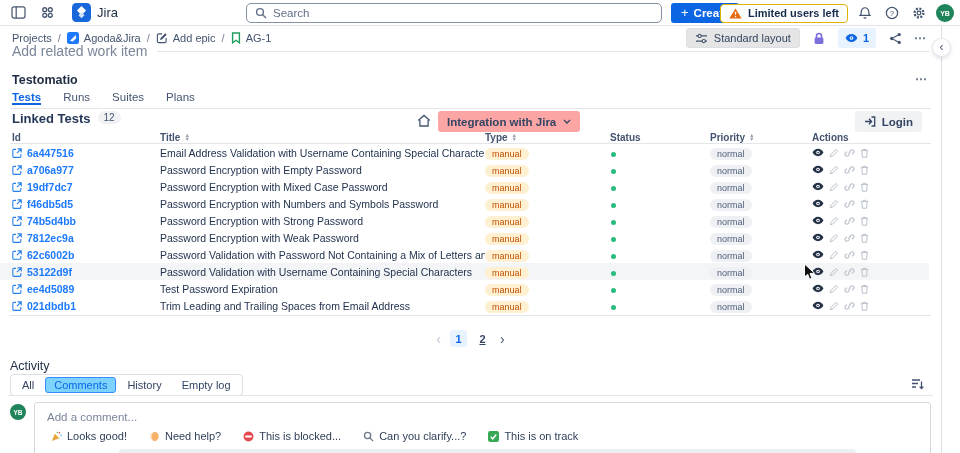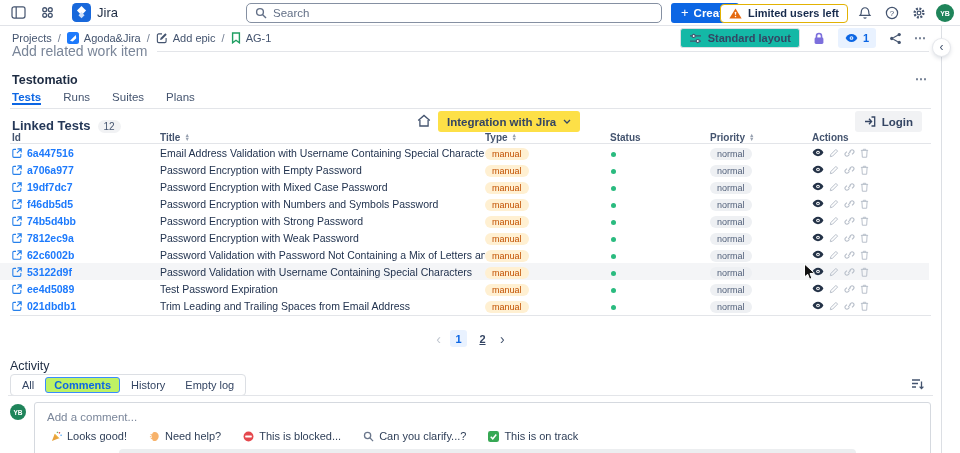--- a/index.html
+++ b/index.html
@@ -30,21 +30,21 @@
   .avatar{width:18px;height:18px;border-radius:50%;background:#1f845a;color:#fff;font-size:7px;font-weight:bold;
           display:flex;align-items:center;justify-content:center;cursor:pointer}
 
   
   .crumb-bar{position:absolute;top:27px;left:0;width:941px;height:22px;display:flex;align-items:center;
              padding:0 14px 0 12px;font-size:11px;color:#44546f}
   .crumb{display:inline-flex;align-items:center;gap:5px;cursor:pointer}
   .crumb-sep{color:#758195;margin:0 6px}
   .crumb-right{margin-left:auto;display:flex;align-items:center;gap:9px}
   .layout-btn{display:flex;align-items:center;gap:6px;border:1px solid #dcdfe4;border-radius:3px;height:20px;
-              padding:0 8px;color:#344563;font-weight:bold;font-size:11px;cursor:pointer;background:#14b8a6}
+              padding:0 8px;color:#344563;font-weight:normal;font-size:11px;cursor:pointer;background:#e5e5e5}
   .watch-chip{background:#e9f2ff;border-radius:3px;height:20px;padding:0 7px;display:flex;gap:5px;
               align-items:center;color:#0c66e4;font-weight:bold;font-size:11px;cursor:pointer}
   .dots{color:#626f86;font-weight:bold;letter-spacing:1px;font-size:12px;cursor:pointer}
 
   
   .panel-divider{position:absolute;top:26px;left:941px;width:1px;height:427px;background:#dcdfe4}
   .collapse-btn{position:absolute;top:39px;left:933px;width:17px;height:17px;border-radius:50%;background:#fff;
                 box-shadow:0 0 0 1px #e6e8ec,0 2px 5px rgba(9,30,66,.18);display:flex;align-items:center;
                 justify-content:center;color:#44546f;font-size:12px;z-index:6;cursor:pointer;padding-bottom:2px}
 
@@ -55,25 +55,25 @@
 
   
   .panel-title{position:absolute;top:73px;left:12px;font-size:12.5px;font-weight:bold;color:#1d2b42}
   .panel-more{position:absolute;top:72px;right:32px}
   .ptabs{position:absolute;top:91px;left:12px;display:flex;gap:22px;font-size:11.5px}
   .ptab{padding-bottom:2px;color:#44546f;cursor:pointer}
   .ptab.active{color:#0c66e4;font-weight:bold;box-shadow:inset 0 -2px 0 #0c66e4}
   .tabs-divider{position:absolute;top:108px;left:10px;width:921px;height:1px;background:#e3e5e9}
 
   .lt-header{position:absolute;top:111px;left:12px;width:917px;height:22px}
-  .lt-title-wrap{display:flex;align-items:flex-end;height:22px}
+  .lt-title-wrap{display:flex;align-items:flex-start;height:22px}
   .lt-title{font-size:13px;font-weight:bold;color:#253858}
   .count-badge{margin-left:7px;background:#f1f2f4;border-radius:8px;padding:1px 6px;font-size:10px;color:#44546f}
   .home-btn{position:absolute;left:405px;top:3px;cursor:pointer}
-  .integration-dd{position:absolute;left:426px;top:0;height:21px;background:#fde047;border-radius:3px;
+  .integration-dd{position:absolute;left:426px;top:0;height:21px;background:#fca5a5;border-radius:3px;
                   display:flex;align-items:center;gap:7px;padding:0 9px;font-size:11.5px;font-weight:bold;
                   color:#344563;cursor:pointer}
   .login-btn{position:absolute;right:7px;top:0;height:21px;background:#f1f2f4;border-radius:3px;display:flex;
              align-items:center;gap:6px;padding:0 9px;font-size:11.5px;font-weight:bold;color:#344563;cursor:pointer}
 
   
   .grid-cols{display:grid;grid-template-columns:148px 325px 125px 100px 102px 1fr;align-items:center}
   .tbl-head{position:absolute;top:131px;left:12px;width:917px;font-size:10px;font-weight:bold;color:#44546f;height:12px}
   .hcell{display:flex;align-items:center}
   .sort-glyph{display:inline-flex;flex-direction:column;margin-left:4px}
@@ -98,21 +98,21 @@
   .page-next{color:#44546f;font-size:14px;cursor:pointer}
   .page-num{min-width:17px;height:17px;display:flex;align-items:center;justify-content:center;color:#344563;
             font-weight:bold;cursor:pointer;text-decoration:underline}
   .page-num.current{background:#e9f2ff;color:#0c66e4;border-radius:3px;text-decoration:none}
 
   
   .activity-title{position:absolute;top:359px;left:10px;font-size:12.5px;font-weight:normal;color:#1d2b42}
   .filter-group{position:absolute;top:374px;left:10px;display:flex;align-items:center;gap:2px;
                 border:1px solid #dcdfe4;border-radius:4px;padding:2px;background:#fff}
   .ftab{padding:1px 8px;font-size:11px;color:#344563;border-radius:3px;border:1px solid transparent;cursor:pointer}
-  .ftab.active{background:#bef264;border-color:#388bff;color:#0c66e4;font-weight:bold}
+  .ftab.active{background:#7dd3fc;border-color:#388bff;color:#0c66e4;font-weight:normal}
   .activity-sort{position:absolute;top:378px;right:36px;cursor:pointer}
   .activity-divider{position:absolute;top:395px;left:8px;width:925px;height:1px;background:#e3e5e9}
 
   
   .comment-avatar{position:absolute;top:404px;left:10px;width:16px;height:16px;border-radius:50%;
                   background:#1f845a;color:#fff;font-size:6.5px;font-weight:bold;display:flex;
                   align-items:center;justify-content:center}
   .comment-box{position:absolute;top:402px;left:34px;width:897px;height:56px;border:1px solid #d5d9df;
                border-radius:3px;background:#fff}
   .comment-placeholder{position:absolute;top:8px;left:12px;color:#7a869a;font-size:11.5px;cursor:text}

